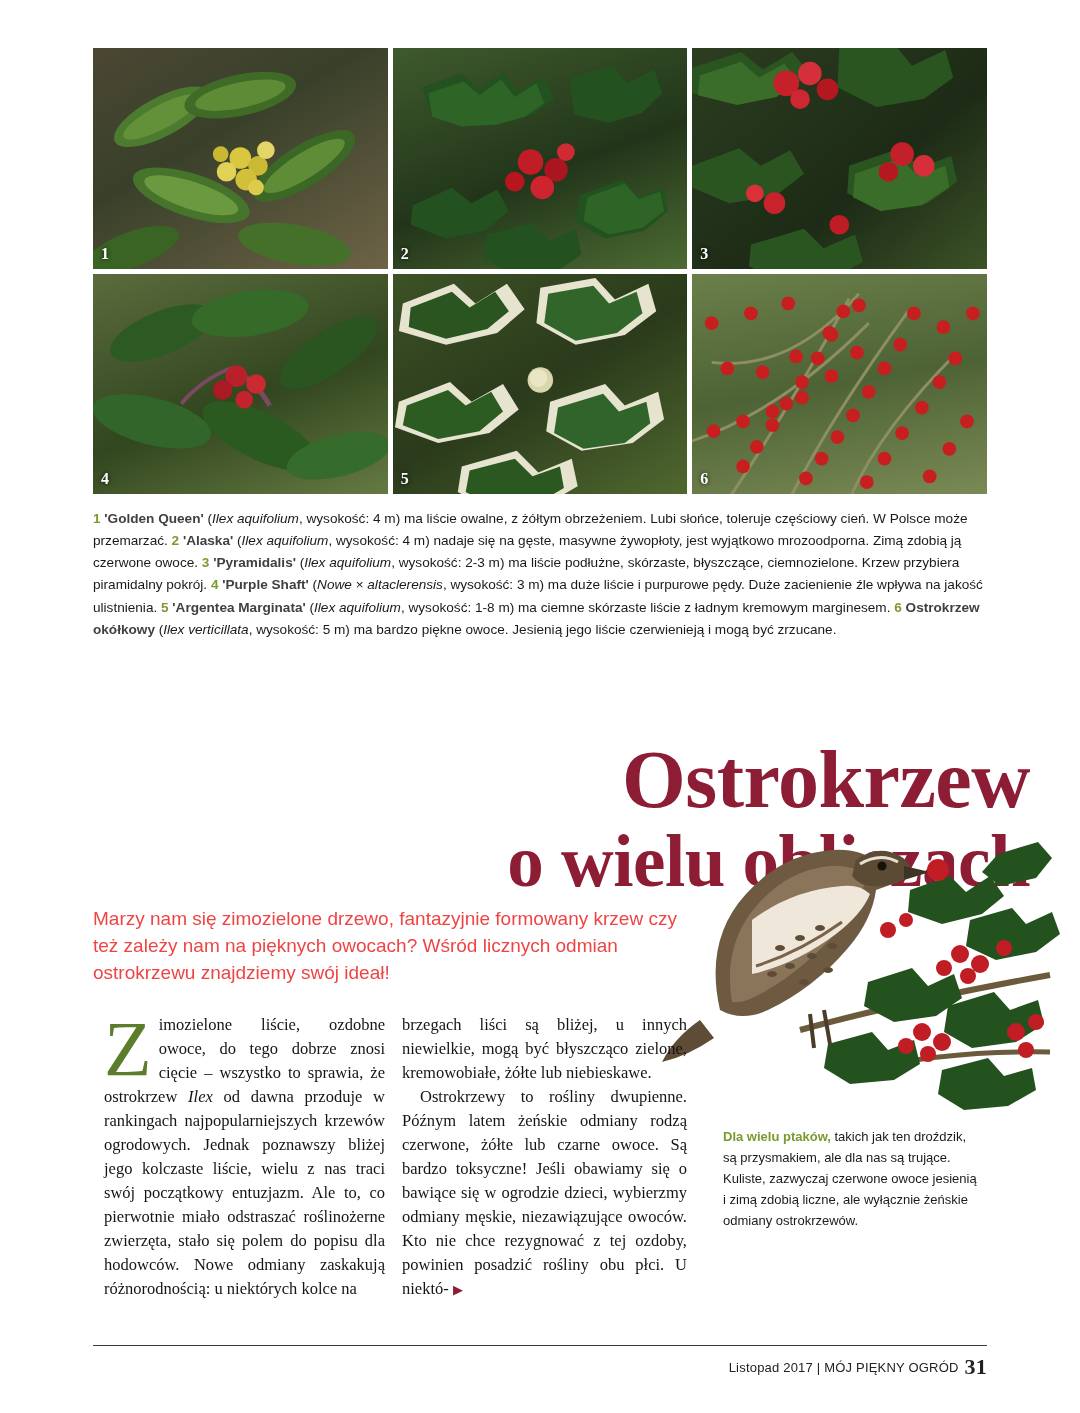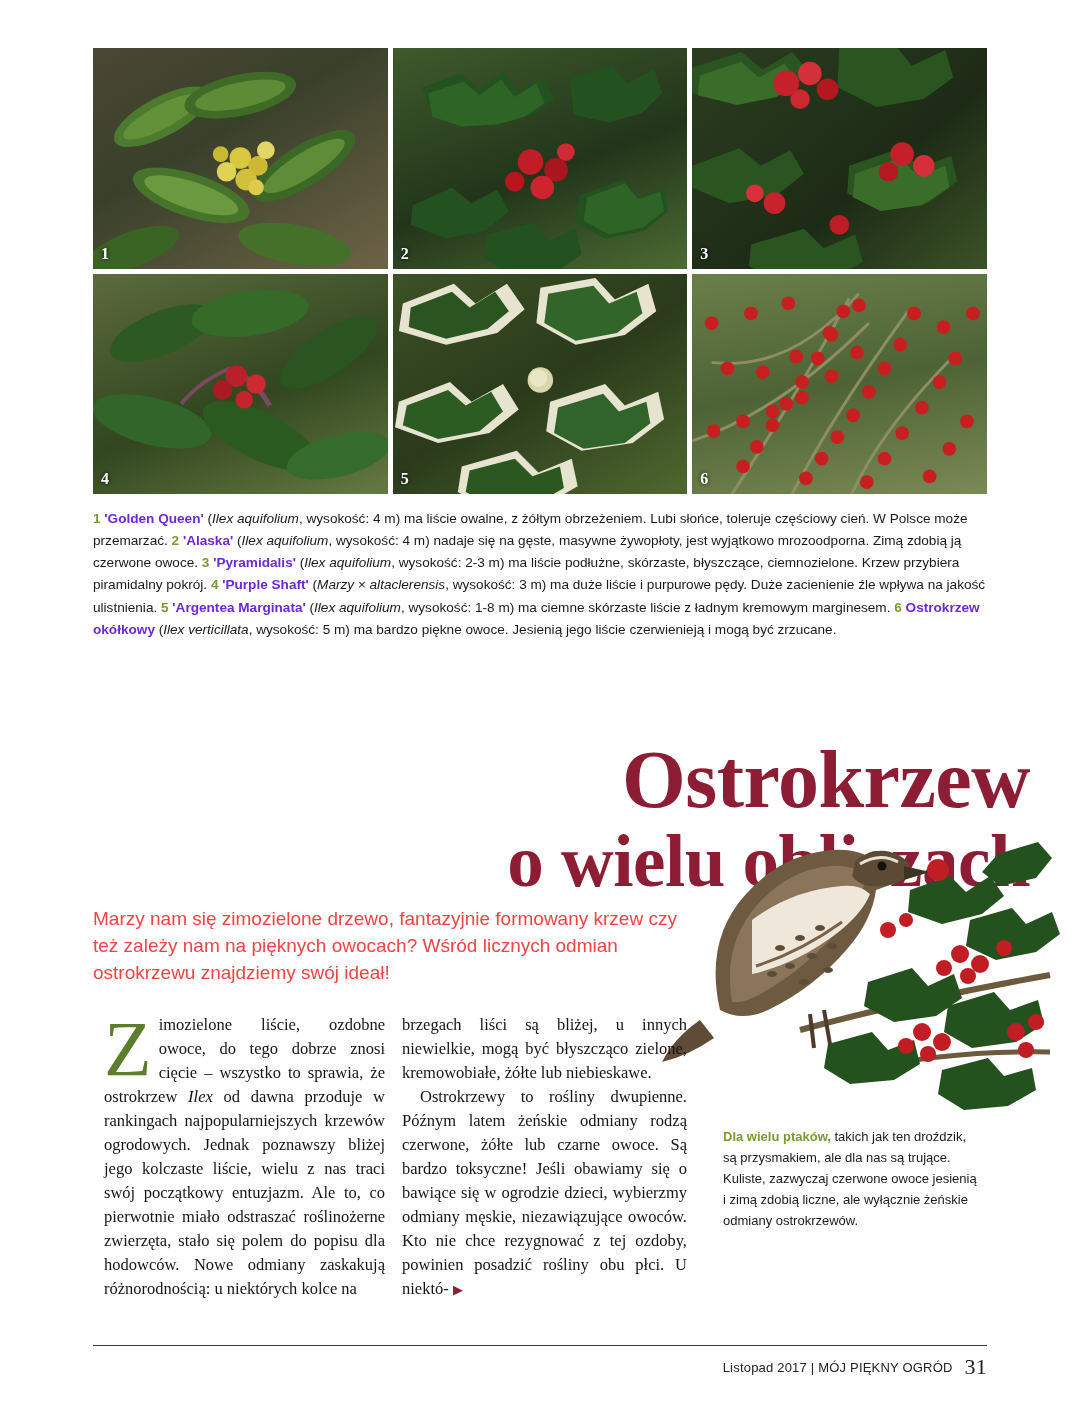--- a/index.html
+++ b/index.html
@@ -69,21 +69,21 @@
     width: 894px;
     font-size: 13.6px;
     line-height: 1.63;
     color: #1a1a1a;
   }
   .captions b.num {
     color: #7a9a2e;
     font-weight: bold;
   }
   .captions b.name {
-    color: #6d28d9;
+    color: #404040;
     font-weight: bold;
   }
   .captions i { font-style: italic; }
 
   
   .headline {
     position: absolute;
     left: 0;
     top: 684px;
     width: 1010px;
@@ -175,24 +175,24 @@
     width: 894px;
     border-top: 1.5px solid #3a3a3a;
     padding-top: 8px;
     text-align: right;
     font-size: 13px;
     letter-spacing: .2px;
     color: #222;
   }
   .footer .pg {
     font-family: "Liberation Serif", serif;
-    font-weight: normal;
+    font-weight: bold;
     font-size: 22px;
     vertical-align: -2px;
-    margin-left: 12px;
+    margin-left: 6px;
   }
 </style>
 </head>
 <body>
 
 <div class="photo-grid">
 
   <div class="photo p1">
     <svg class="leafspray" viewBox="0 0 300 230" preserveAspectRatio="none">
       <g>
@@ -367,21 +367,21 @@
       </g>
     </svg>
     <span class="num">6</span>
   </div>
 </div>
 
 <div class="captions">
   <span><b class="num">1</b> <b class="name">'Golden Queen'</b><span> (</span><i>Ilex aquifolium</i><span>, wysokość: 4 m) ma liście owalne, z żółtym obrzeżeniem. Lubi słońce, toleruje częściowy cień. W Polsce może przemarzać.</span></span>
   <span> <b class="num">2</b> <b class="name">'Alaska'</b><span> (</span><i>Ilex aquifolium</i><span>, wysokość: 4 m) nadaje się na gęste, masywne żywopłoty, jest wyjątkowo mrozoodporna. Zimą zdobią ją czerwone owoce.</span></span>
   <span> <b class="num">3</b> <b class="name">'Pyramidalis'</b><span> (</span><i>Ilex aquifolium</i><span>, wysokość: 2-3 m) ma liście podłużne, skórzaste, błyszczące, ciemnozielone. Krzew przybiera piramidalny pokrój.</span></span>
-  <span> <b class="num">4</b> <b class="name">'Purple Shaft'</b><span> (</span><i>Marzy × altaclerensis</i><span>, wysokość: 3 m) ma duże liście i purpurowe pędy. Duże zacienienie źle wpływa na jakość ulistnienia.</span></span>
+  <span> <b class="num">4</b> <b class="name">'Purple Shaft'</b><span> (</span><i>Nowe × altaclerensis</i><span>, wysokość: 3 m) ma duże liście i purpurowe pędy. Duże zacienienie źle wpływa na jakość ulistnienia.</span></span>
   <span> <b class="num">5</b> <b class="name">'Argentea Marginata'</b><span> (</span><i>Ilex aquifolium</i><span>, wysokość: 1-8 m) ma ciemne skórzaste liście z ładnym kremowym marginesem.</span></span>
   <span> <b class="num">6</b> <b class="name">Ostrokrzew okółkowy</b><span> (</span><i>Ilex verticillata</i><span>, wysokość: 5 m) ma bardzo piękne owoce. Jesienią jego liście czerwienieją i mogą być zrzucane.</span></span>
 </div>
 
 <h1 class="headline">
   <span>Ostrokrzew</span>
   <span class="l2">o wielu obliczach</span>
 </h1>
 
 <p class="lead">Marzy nam się zimozielone drzewo, fantazyjnie formowany krzew czy też zależy nam na pięknych owocach? Wśród licznych odmian ostrokrzewu znajdziemy swój ideał!</p>

